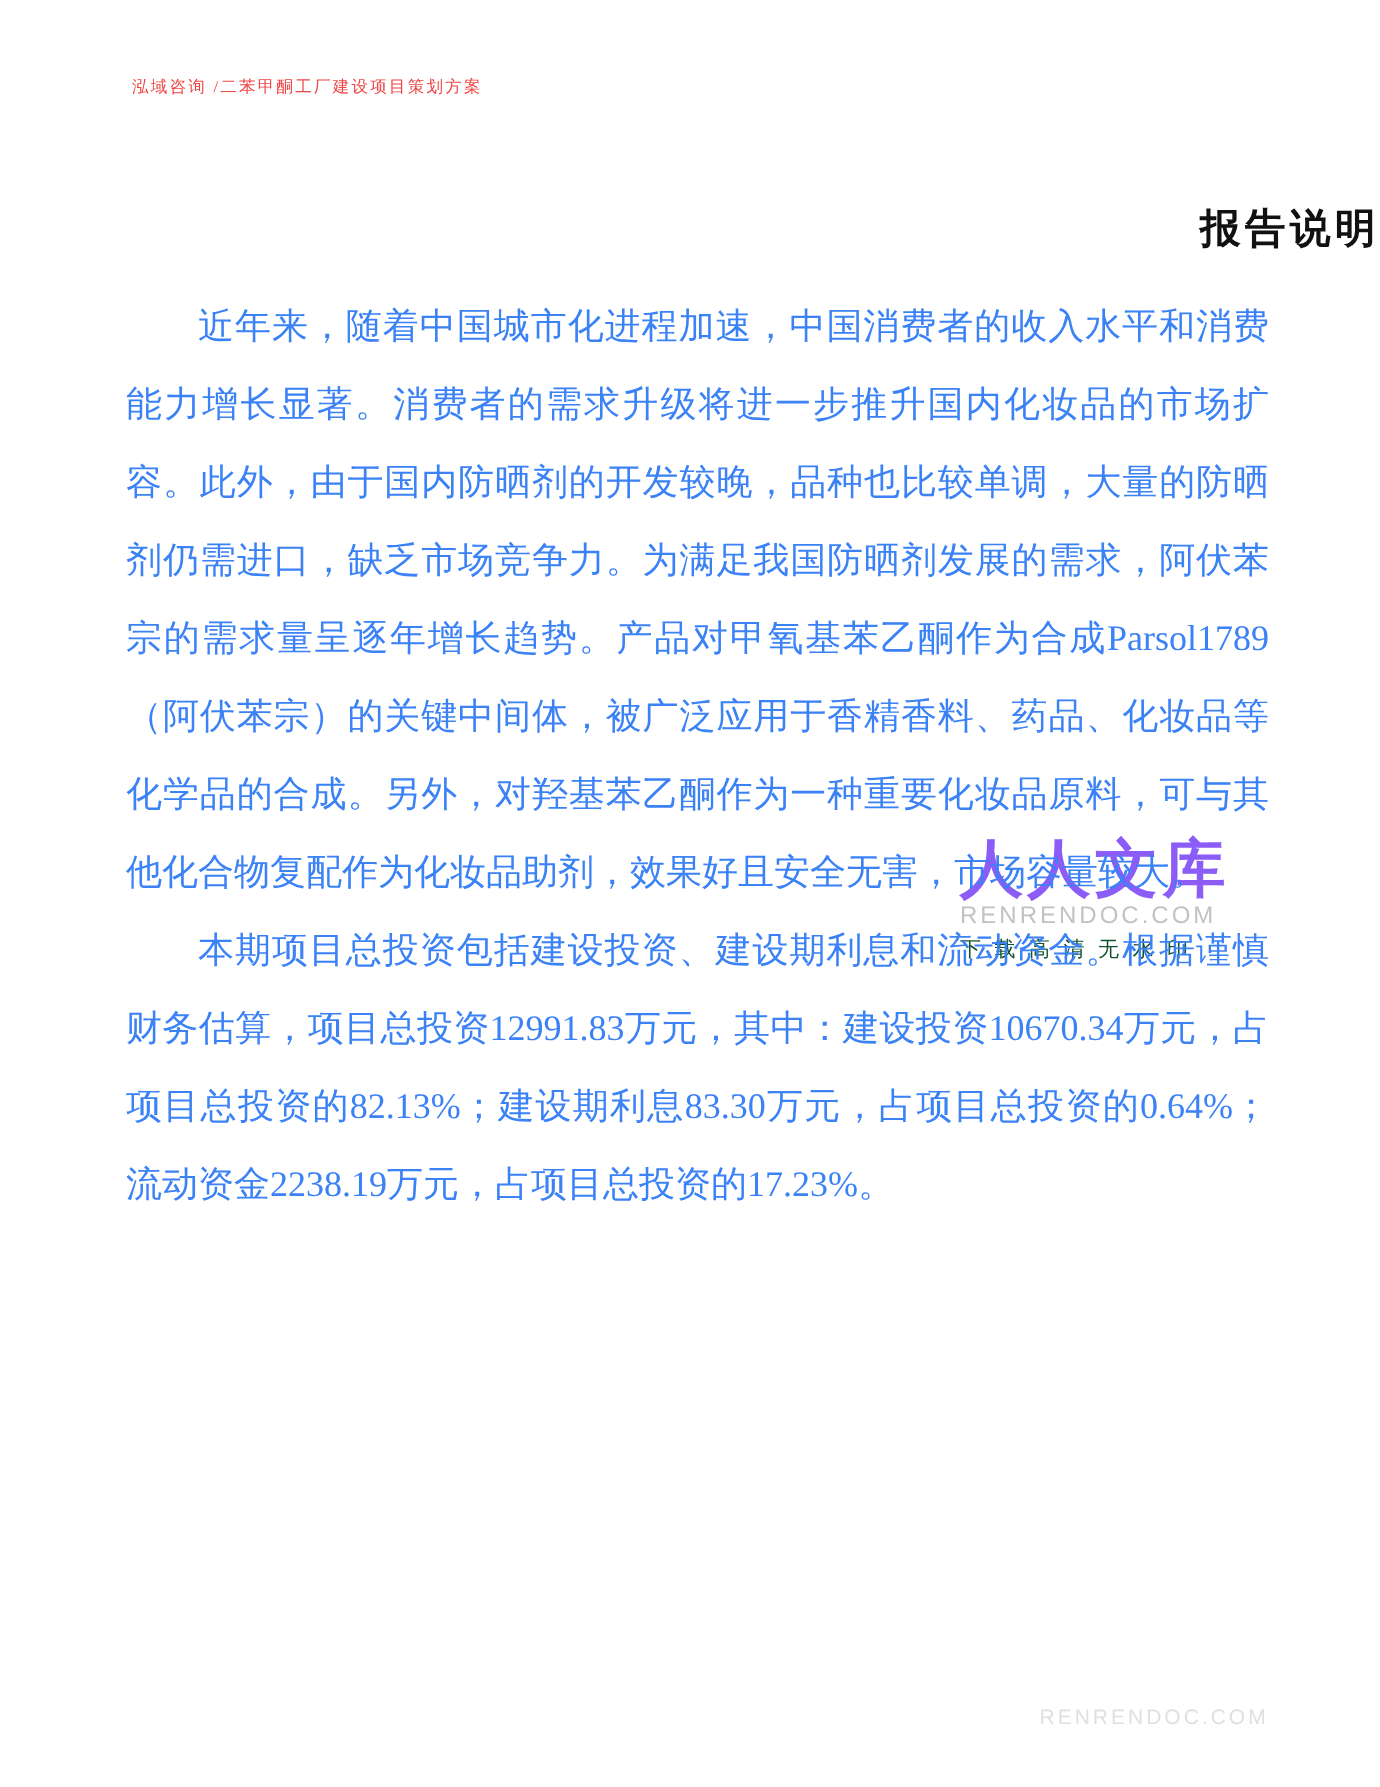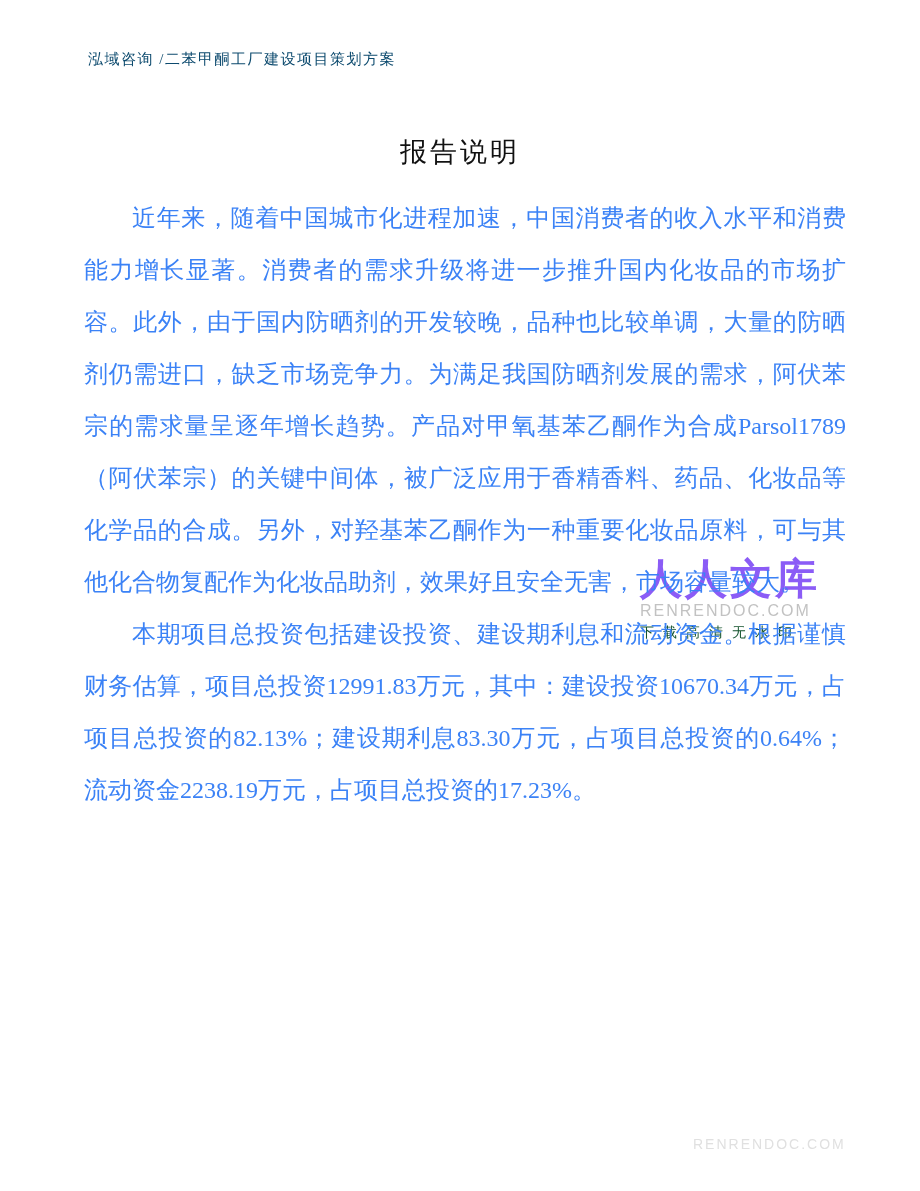--- a/index.html
+++ b/index.html
@@ -6,27 +6,27 @@
   html, body { background: #ffffff; }
   body {
     font-family: "Liberation Serif", "DejaVu Serif", serif;
     width: 920px; height: 1191px; position: relative; overflow: hidden;
   }
   .page {
     position: absolute; inset: 0; background: #ffffff;
   }
   .doc-header {
     position: absolute; left: 88px; top: 50px;
-    font-size: 15px; color: #0c4a6e; letter-spacing: 1.5px;
+    font-size: 11px; color: #ef4444; letter-spacing: 1.5px;
     font-family: "Liberation Serif", "DejaVu Serif", serif;
     z-index: 2; white-space: nowrap;
   }
   .doc-title {
     position: absolute; left: 0; right: 0; top: 134px;
-    text-align: center; font-size: 27px; font-weight: normal;
+    text-align: right; font-size: 27px; font-weight: bold;
     color: #111; letter-spacing: 3px; z-index: 2;
   }
   .doc-body {
     position: absolute; left: 84px; top: 192px; width: 762px;
     z-index: 2;
   }
   .doc-body p {
     font-size: 24px; line-height: 52px; color: #3b82f6;
     text-align: justify; text-indent: 2em;
     word-break: break-all;

